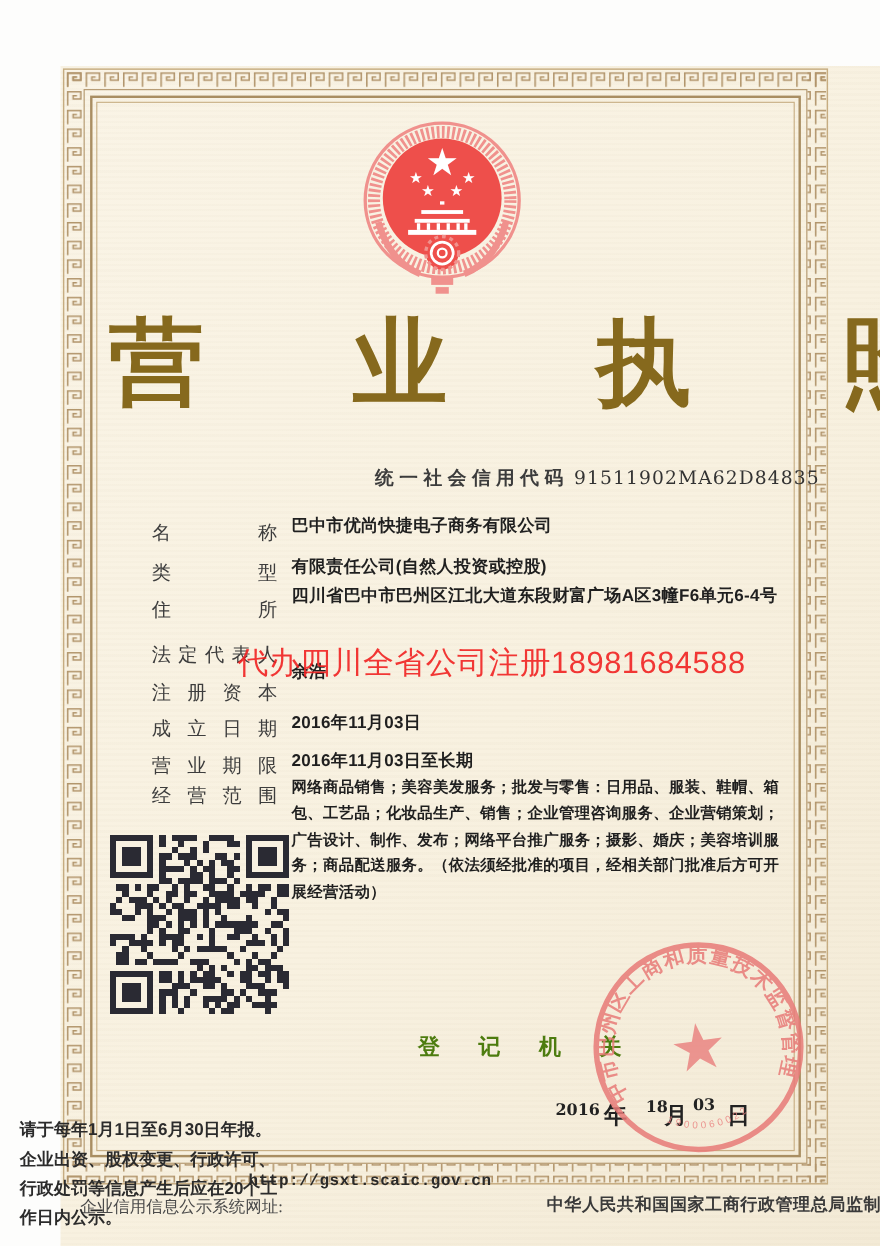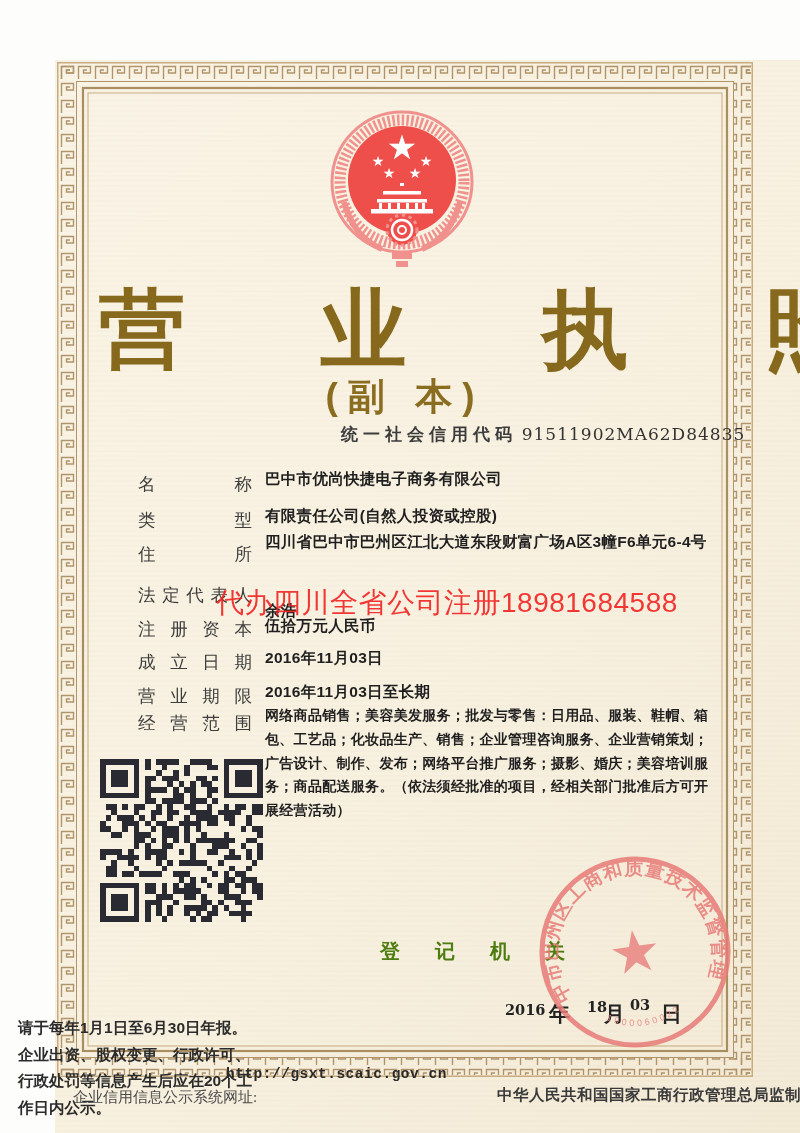--- a/index.html
+++ b/index.html
@@ -116,40 +116,38 @@
       <circle cx="80" cy="124" r="10" fill="none" stroke="#ffffff" stroke-width="2.5"></circle>
       <circle cx="80" cy="124" r="4" fill="none" stroke="#ffffff" stroke-width="2"></circle>
     </g>
     <path d="M22 96 Q32 132 60 143" fill="none" stroke="#f0918d" stroke-width="6"></path>
     <path d="M138 96 Q128 132 100 143" fill="none" stroke="#f0918d" stroke-width="6"></path>
     <rect x="70" y="146" width="20" height="7" fill="#f0918d"></rect>
     <rect x="74" y="155" width="12" height="6" fill="#f0918d"></rect>
   </svg>
 
   <div class="abs title nowrap">营 业 执 照</div>
-  <div class="abs subtitle nowrap">(副  本)</div>
   <div class="abs credit-line nowrap">
     <span class="credit-label">统一社会信用代码</span>
     <span class="credit-code">91511902MA62D84835</span>
   </div>
 
   <div class="abs f-label" style="top:472px">名称</div>
   <div class="abs f-value nowrap" style="top:466px">巴中市优尚快捷电子商务有限公司</div>
 
   <div class="abs f-label" style="top:508px">类型</div>
   <div class="abs f-value nowrap" style="top:503px">有限责任公司(自然人投资或控股)</div>
 
   <div class="abs f-label" style="top:542px">住所</div>
   <div class="abs f-value" style="top:529px">四川省巴中市巴州区江北大道东段财富广场A区3幢F6单元6-4号</div>
 
   <div class="abs f-label" style="top:583px">法定代表人</div>
   <div class="abs f-value nowrap" style="top:598px">余浩</div>
 
   <div class="abs f-label" style="top:617px">注册资本</div>
-  <div class="abs f-value nowrap" style="top:613px">伍拾万元人民币</div>
 
   <div class="abs f-label" style="top:650px">成立日期</div>
   <div class="abs f-value nowrap" style="top:645px">2016年11月03日</div>
 
   <div class="abs f-label" style="top:684px">营业期限</div>
   <div class="abs f-value nowrap" style="top:679px">2016年11月03日至长期</div>
 
   <div class="abs f-label" style="top:711px">经营范围</div>
   <div class="abs f-value f-scope" style="top:704px">网络商品销售；美容美发服务；批发与零售：日用品、服装、鞋帽、箱包、工艺品；化妆品生产、销售；企业管理咨询服务、企业营销策划；广告设计、制作、发布；网络平台推广服务；摄影、婚庆；美容培训服务；商品配送服务。（依法须经批准的项目，经相关部门批准后方可开展经营活动）</div>
 

